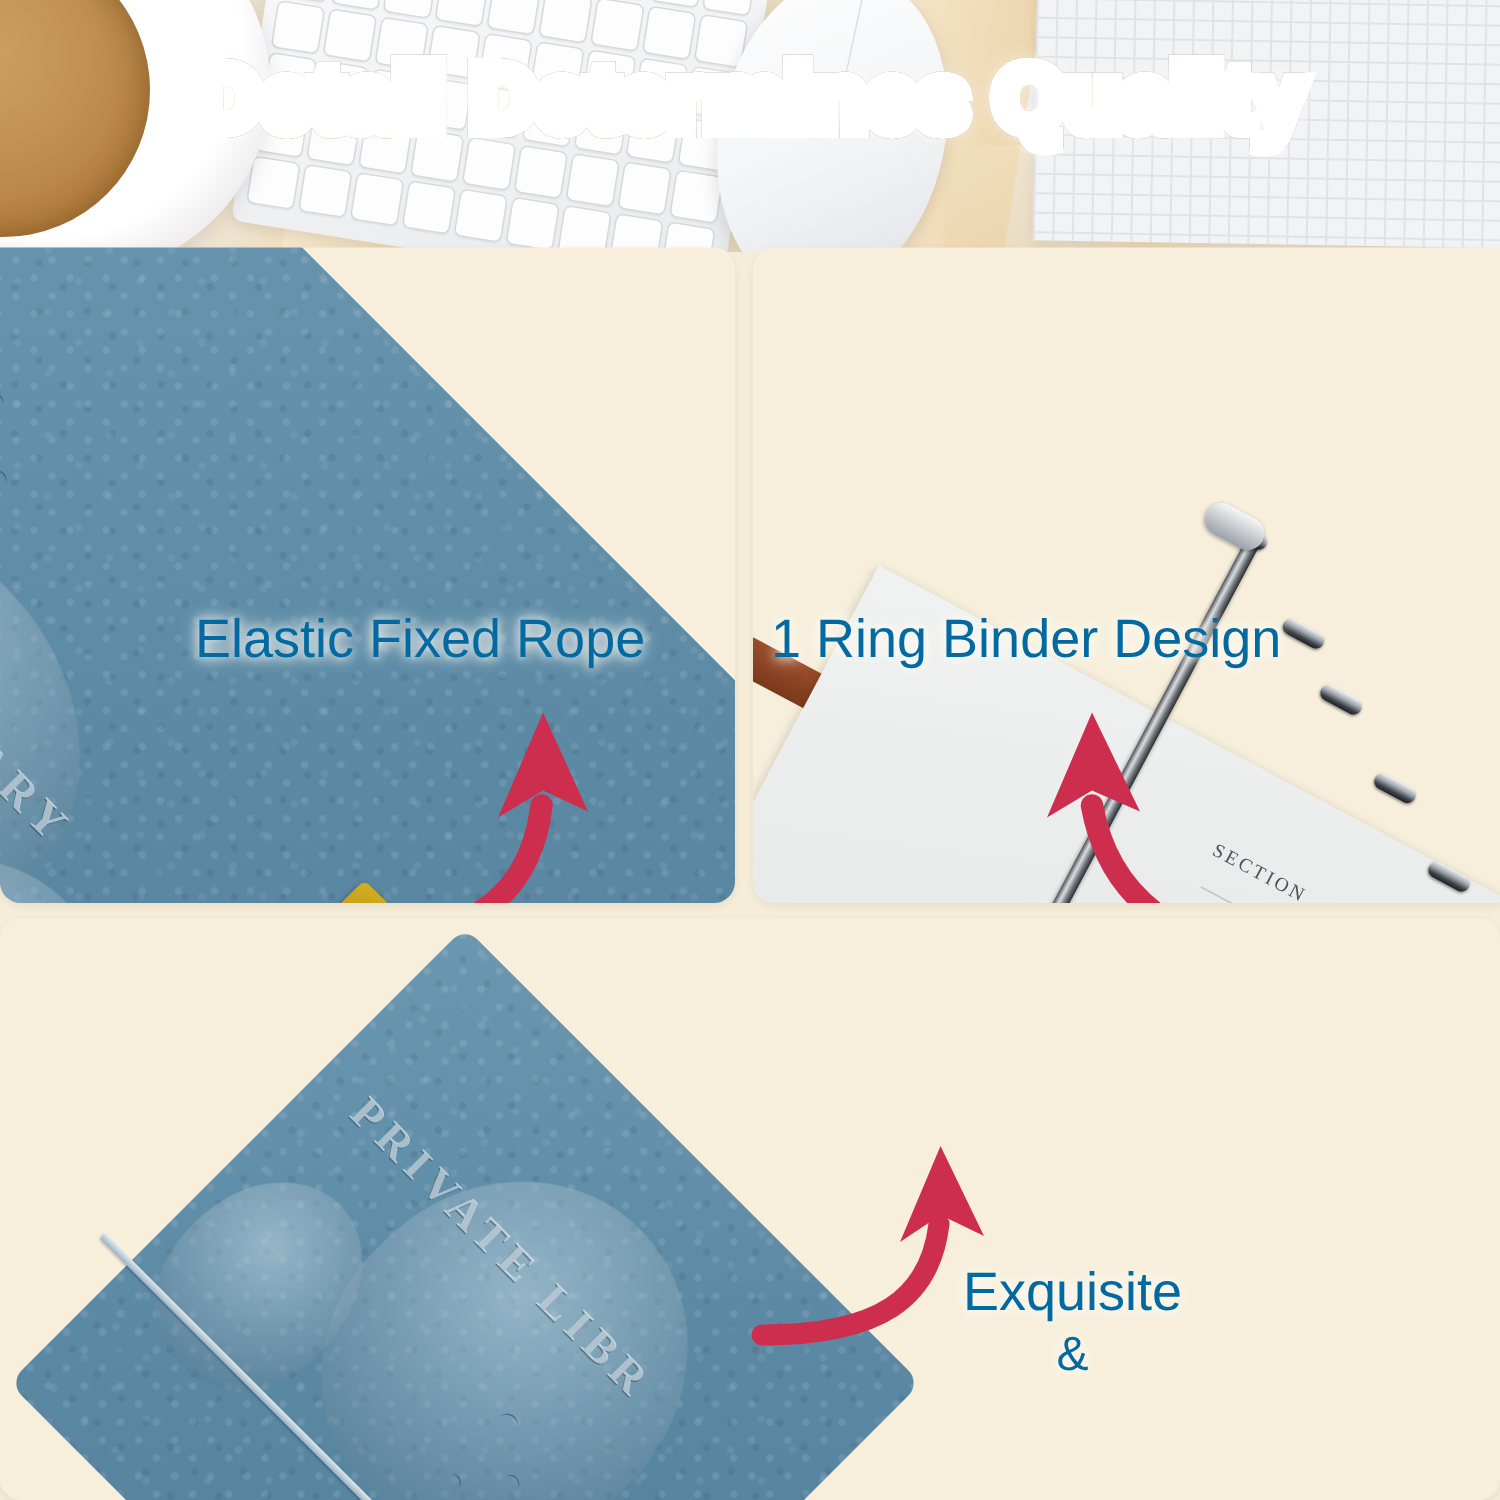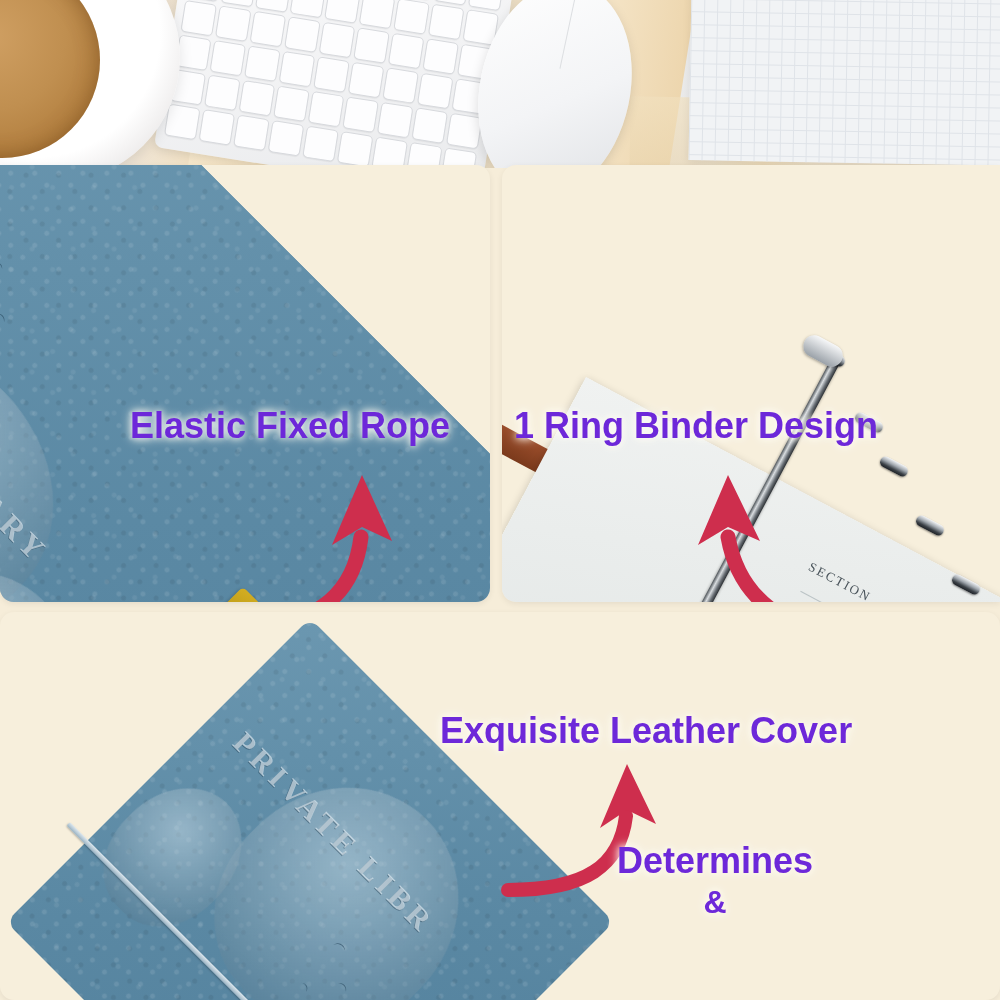--- a/index.html
+++ b/index.html
@@ -107,21 +107,21 @@
         box-shadow:0 2px 8px rgba(0,0,0,.18);}
   .rule{position:absolute;height:1px;background:rgba(70,90,100,.28);}
   .ring{position:absolute;width:30px;height:11px;border-radius:6px;
         background:linear-gradient(180deg,#f2f4f6 0%,#9fa6ad 40%,#3b4147 75%,#1d2126 100%);
         box-shadow:0 1px 2px rgba(0,0,0,.45);}
   .spinebar{position:absolute;background:linear-gradient(90deg,#4a5055,#d9dde0 35%,#6a7076 70%,#2a2e32);
             border-radius:3px;box-shadow:0 1px 3px rgba(0,0,0,.4);}
   .tinytxt{position:absolute;font-family:"Liberation Serif",serif;color:#4a545b;letter-spacing:2px;}
 
   
-  .lbl{position:absolute;color:#6d28d9;font-weight:700;white-space:nowrap;
+  .lbl{position:absolute;color:#0369a1;font-weight:400;white-space:nowrap;
        -webkit-text-stroke:11px #fdfbf3;paint-order:stroke fill;
        text-shadow:0 0 7px #fdfbf3,0 0 12px #fdfbf3;}
   .lbl span{ -webkit-text-stroke:0; }
 
   
   .arrow{position:absolute;pointer-events:none;}
 </style>
 </head>
 <body>
 
@@ -182,20 +182,23 @@
         <div class="key" style="left: 253px; top: 185px; width: 30px; height: 30px;"></div>
         <div class="key" style="left: 288px; top: 185px; width: 30px; height: 30px;"></div>
       </div>
     <div class="mouse"></div>
     <div class="gridpad"></div>
 
     <div class="saucer"></div>
     <div class="cup" id="cup"></div>
   </div>
 
+  <div class="title">
+    <span class="inner">Detail Determines Quality</span>
+  </div>
 
   <div class="panel" id="panel1">
 
     <div class="nb1 leather">
       <div class="emboss">
         <div class="tree" style="left:70px;top:300px;width:300px;height:250px;"></div>
         <div class="tree" style="left:300px;top:420px;width:190px;height:200px;"></div>
         <div class="bird" style="left:120px;top:205px;transform:rotate(-15deg)">︵</div>
         <div class="bird" style="left:160px;top:240px;">︵</div>
 
@@ -262,25 +265,22 @@
       </div>
     </div>
 
     <div class="spine" style="left:70px;top:210px;width:360px;height:5px;transform:rotate(45deg);transform-origin:left top;"></div>
 
     <svg class="arrow" style="left:500px;top:150px;" width="200" height="140" viewBox="0 0 200 140">
       <path d="M8,128 C86,128 120,104 126,54" fill="none" stroke="#ce2e4d" stroke-width="14" stroke-linecap="round"></path>
       <path d="M127,2 L156,62 L127,48 L100,66 Z" fill="#ce2e4d"></path>
     </svg>
 
-    <div class="lbl" style="left:440px;top:98px;font-size:36px;">
-      <span>Exquisite Leather Cover</span>
-    </div>
 
     <div class="lbl" style="left:0;top:228px;width:1000px;text-align:center;font-size:36px;">
-      <span style="position:relative;left:215px">Determines</span>
+      <span style="position:relative;left:215px">Exquisite</span>
     </div>
     <div class="lbl" style="left:0;top:272px;width:1000px;text-align:center;font-size:32px;">
       <span style="position:relative;left:215px">&amp;</span>
     </div>
   </div>
 
 </div>
 
 </body></html>

